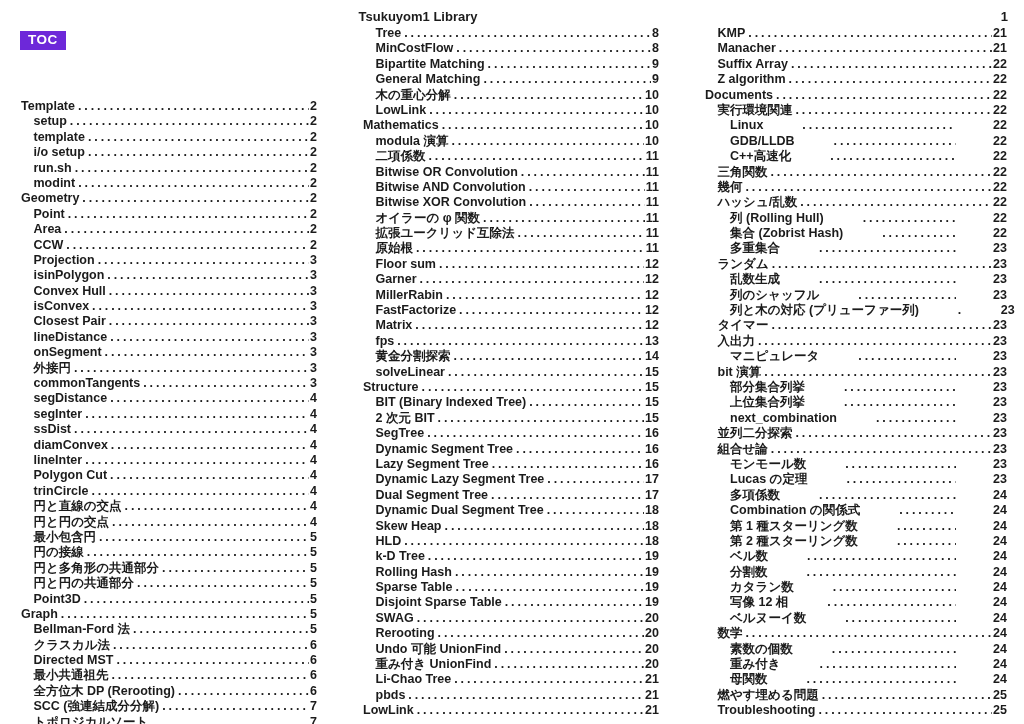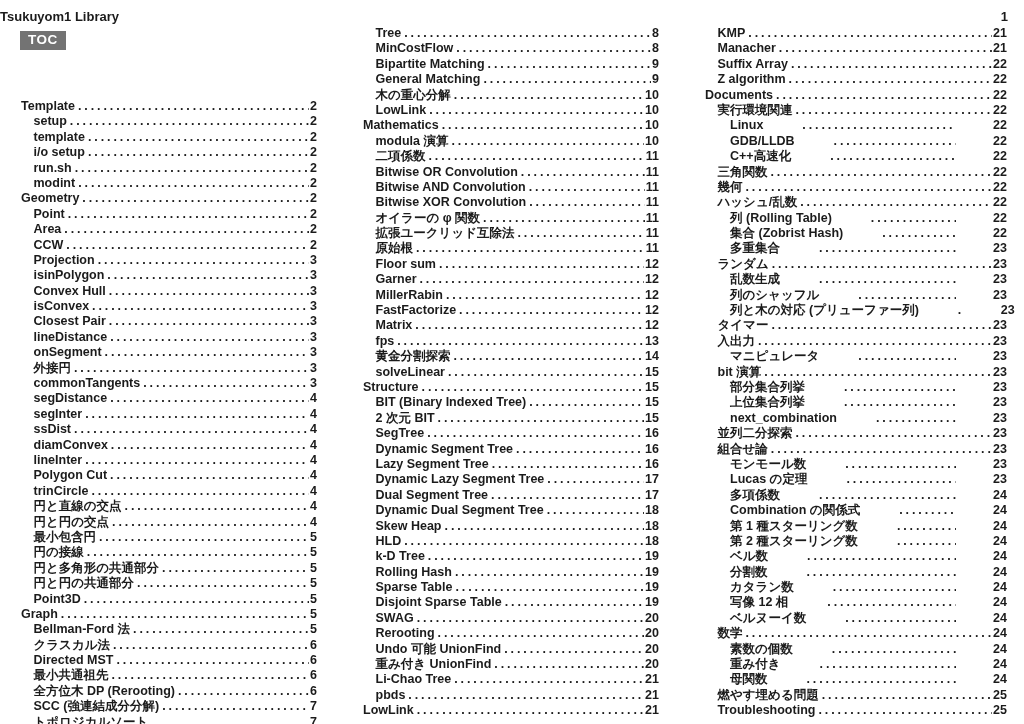--- a/index.html
+++ b/index.html
@@ -6,29 +6,29 @@
   body {
     width: 1024px; height: 724px;
     background: #ffffff;
     color: #1b1b1b;
     font-family: "Liberation Sans", "DejaVu Sans", sans-serif;
     position: relative;
     overflow: hidden;
   }
   .running-title {
     position: absolute; top: 9px; left: 0; width: 836px;
-    font-size: 13px; font-weight: 600;
+    text-align: center; font-size: 13px; font-weight: 600;
   }
   .running-pagenum {
     position: absolute; top: 9px; right: 16px;
     font-size: 13px; font-weight: 600;
   }
   .toc-badge {
     position: absolute; left: 20px; top: 31px;
-    background: #737373; color: #ffffff;
+    background: #6d28d9; color: #ffffff;
     font-size: 13.5px; font-weight: 700;
     padding: 1px 8px 3px 8px; letter-spacing: 0.5px;
   }
   .col {
     position: absolute;
     font-size: 12.5px; font-weight: 600;
   }
   #col1 { left: 21px;  top: 55px; width: 296px; margin-top: 44px; }
   #col2 { left: 363px; top: 26px; width: 296px; }
   #col3 { left: 705px; top: 26px; width: 302px; }
@@ -556,21 +556,21 @@
       <span class="label">幾何</span>
       <span class="leader">................................................................................................................................................................</span>
       <span class="pg">22</span>
     </div>
     <div class="row l1">
       <span class="label">ハッシュ/乱数</span>
       <span class="leader">................................................................................................................................................................</span>
       <span class="pg">22</span>
     </div>
     <div class="row l2">
-      <span class="label">列 (Rolling Table)</span>
+      <span class="label">列 (Rolling Hull)</span>
       <span class="leader">................................................................................................................................................................</span>
       <span class="pg">22</span>
     </div>
     <div class="row l2">
       <span class="label">集合 (Zobrist Hash)</span>
       <span class="leader">................................................................................................................................................................</span>
       <span class="pg">22</span>
     </div>
     <div class="row l2">
       <span class="label">多重集合</span>

